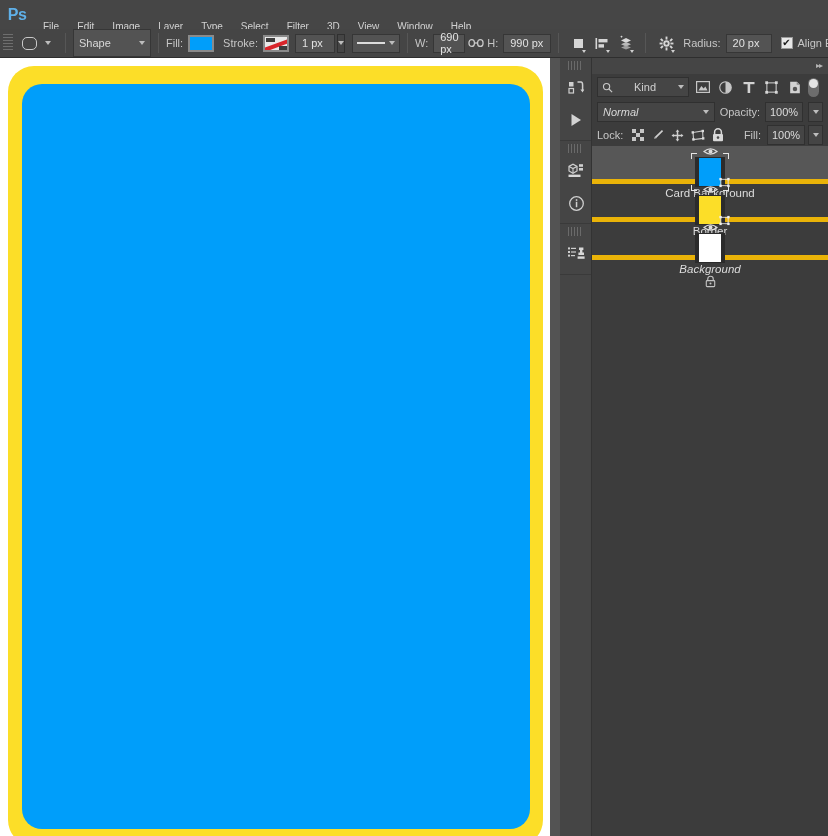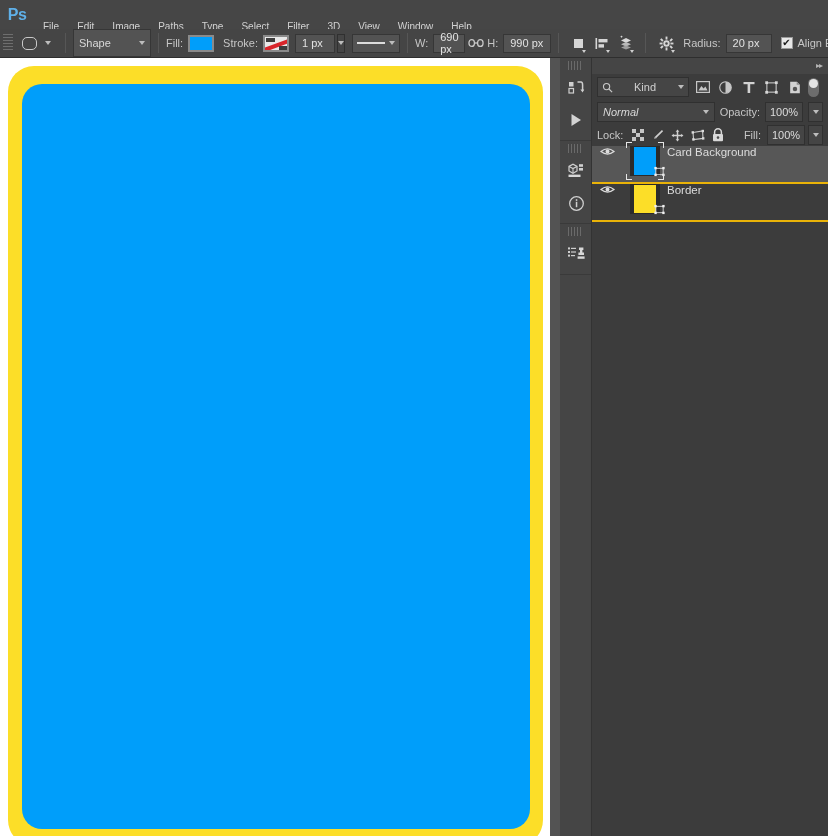--- a/index.html
+++ b/index.html
@@ -192,22 +192,22 @@
   .stepper-caret {
     width: 15px; height: 20px; background: #454545; border: 1px solid #303030;
     display: flex; align-items: center; justify-content: center;
   }
   .lock-row {
     height: 22px; display: flex; align-items: center; padding: 0 5px; gap: 3px;
   }
   .lock-icon { width: 17px; height: 18px; display: flex; align-items: center; justify-content: center; }
   .layer-list { flex: 1; background: #3c3c3c; }
   .layer-row {
-    height: 38px; display: flex; align-items: flex-start;
-    border-bottom: 2px solid #eab308; position: relative;
+    height: 38px; display: flex; align-items: center;
+    border-bottom: 5px solid #eab308; position: relative; flex-direction: column;
   }
   .layer-row.selected { background: #575757; }
   .eye-cell { width: 31px; display: flex; align-items: center; justify-content: center; }
   .thumb-cell { width: 44px; display: flex; align-items: center; justify-content: center; }
   .thumb {
     width: 30px; height: 30px; background: #2b2b2b; position: relative;
     display: flex; align-items: center; justify-content: center;
   }
   .thumb-inner { width: 22px; height: 28px; }
   .vector-badge {
@@ -228,21 +228,21 @@
 </head>
 <body>
 
 <div class="app">
 
   <div class="menubar">
     <div class="ps-logo">Ps</div>
     <div class="menu-item">File</div>
     <div class="menu-item">Edit</div>
     <div class="menu-item">Image</div>
-    <div class="menu-item">Paths</div>
+    <div class="menu-item">Layer</div>
     <div class="menu-item">Type</div>
     <div class="menu-item">Select</div>
     <div class="menu-item">Filter</div>
     <div class="menu-item">3D</div>
     <div class="menu-item">View</div>
     <div class="menu-item">Window</div>
     <div class="menu-item">Help</div>
   </div>
 
   <div class="optionsbar">
@@ -582,17 +582,38 @@
                   <rect x="1.4" y="8.4" width="2.6" height="2.6"></rect>
                     <rect x="10" y="8.4" width="2.6" height="2.6"></rect>
                 </g>
               </svg>
             </span>
           </div>
         </div>
         <div class="layer-name">Border</div>
       </div>
 
+      <div class="layer-row">
+        <div class="eye-cell">
+          <svg width="15" height="11" viewBox="0 0 16 11">
+            <path d="M1 5.5 Q8 0 15 5.5 Q8 11 1 5.5 Z" fill="none" stroke="#dcdcdc" stroke-width="1.2"></path>
+            <circle cx="8" cy="5.5" r="2.1" fill="#dcdcdc"></circle>
+          </svg>
+        </div>
+        <div class="thumb-cell">
+          <div class="thumb">
+            <div class="thumb-inner" style="background:#ffffff"></div>
+          </div>
+        </div>
+        <div class="layer-name locked-name">Background</div>
+        <div class="lock-cell">
+          <svg width="11" height="13" viewBox="0 0 12 14">
+            <path d="M3 6 V4.2 A3 3 0 0 1 9 4.2 V6" fill="none" stroke="#c4c4c4" stroke-width="1.2"></path>
+            <rect x="1.4" y="6" width="9.2" height="6.6" rx="1" fill="none" stroke="#c4c4c4" stroke-width="1.2"></rect>
+            <circle cx="6" cy="9.3" r="1.1" fill="#c4c4c4"></circle>
+          </svg>
+        </div>
+      </div>
 
     </div>
   </div>
 
 </div>
 
 </body></html>

